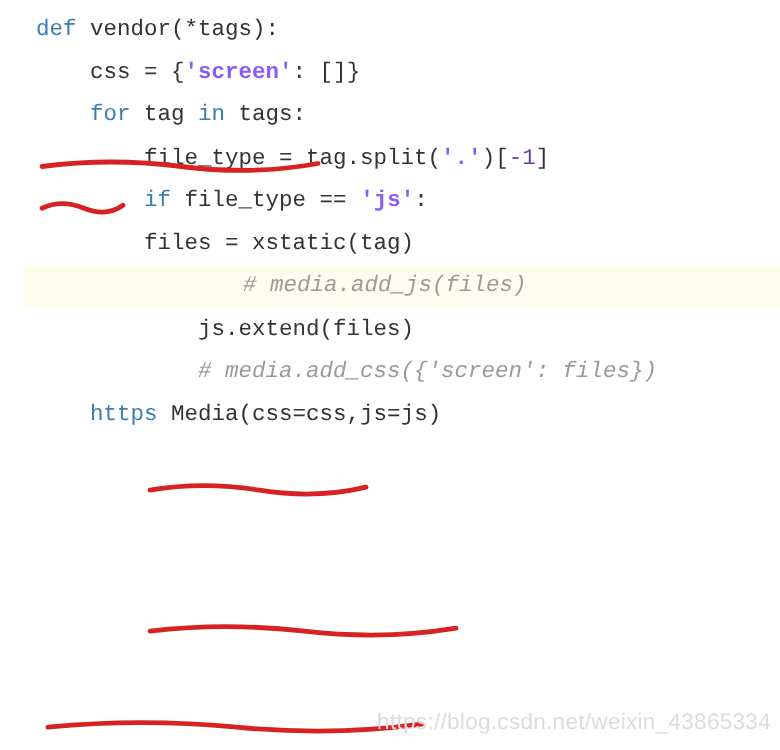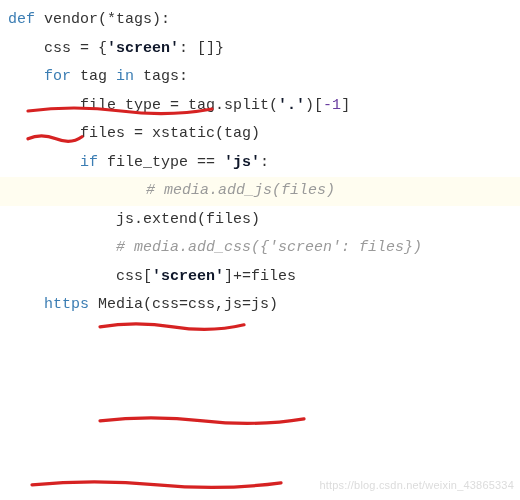--- a/index.html
+++ b/index.html
@@ -10,42 +10,43 @@
     background: #ffffff;
     font-family: Consolas, "Courier New", monospace;
     font-size: 15px;
     line-height: 1.9;
     overflow: hidden;
     position: relative;
   }
   .code-area {
     padding: 6px 0 0 0;
     position: relative;
+    margin-left: 16px;
   }
   .line {
     white-space: pre;
     position: relative;
     padding-left: 8px;
   }
   .highlight-line {
     background: #fffdf0;
     padding-left: 38px;
   }
   .kw { color: #3b7db3; } 
   .comment { color: #9a9a9a; font-style: italic; }
-  .string { color: #0f172a; font-weight: bold; }
+  .string { color: #8b5cf6; font-weight: bold; }
   .ident { color: #333; }
   .num { color: #6a3ea0; }
   .op { color: #333; }
   .watermark {
     position: absolute;
     right: 6px;
     bottom: 4px;
     font-family: Arial, sans-serif;
-    font-size: 11px;
+    font-size: 15px;
     color: #dcdcdc;
     letter-spacing: 0.2px;
   }
   
   .red-mark {
     position: absolute;
     pointer-events: none;
   }
 </style>
 </head>
@@ -56,32 +57,31 @@
   <div class="line"><span class="kw">def</span><span class="ident"> vendor</span><span class="ident">(*tags):</span></div>
 
 
   <div class="line">    <span class="ident">css </span><span class="op">=</span><span class="ident"> {</span><span class="string">'screen'</span><span class="ident">: []}</span></div>
 
 
   <div class="line">    <span class="kw">for</span><span class="ident"> tag </span><span class="kw">in</span><span class="ident"> tags:</span></div>
 
   <div class="line">        <span class="ident">file_type </span><span class="op">=</span><span class="ident"> tag.split(</span><span class="string">'.'</span><span class="ident">)[</span><span class="num">-1</span><span class="ident">]</span></div>
 
+  <div class="line">        <span class="kw">if</span><span class="ident"> file_type </span><span class="op">==</span><span> </span><span class="string">'js'</span><span class="ident">:</span></div>
+
   <div class="line">        <span class="ident">files </span><span class="op">=</span><span class="ident"> xstatic(tag)</span></div>
-
-  <div class="line">        <span class="kw">if</span><span class="ident"> file_type </span><span class="op">==</span><span> </span><span class="string">'js'</span><span class="ident">:</span></div>
 
   <div class="line highlight-line">            <span class="comment"># media.add_js(files)</span></div>
 
   <div class="line">            <span class="ident">js.extend(files)</span></div>
 
 
   <div class="line">            <span class="comment"># media.add_css({'screen': files})</span></div>
 
-  <div class="line">            <span class="ident">css[</span><span class="string">'screen'</span><span class="ident">]</span><span class="op">+=</span><span class="ident">files</span></div>
 
 
   <div class="line">    <span class="kw">https</span><span class="ident"> Media(css</span><span class="op">=</span><span class="ident">css,js</span><span class="op">=</span><span class="ident">js)</span></div>
 
 </div>
 
 <div id="marks">
     <svg class="red-mark" width="190" height="20" style="left: 26px; top: 100px;">
       <path d="M2 11 Q 47.5 5, 95 11 T 186 9" stroke="#d62222" stroke-width="3.2" fill="none" stroke-linecap="round"></path>
     </svg>

